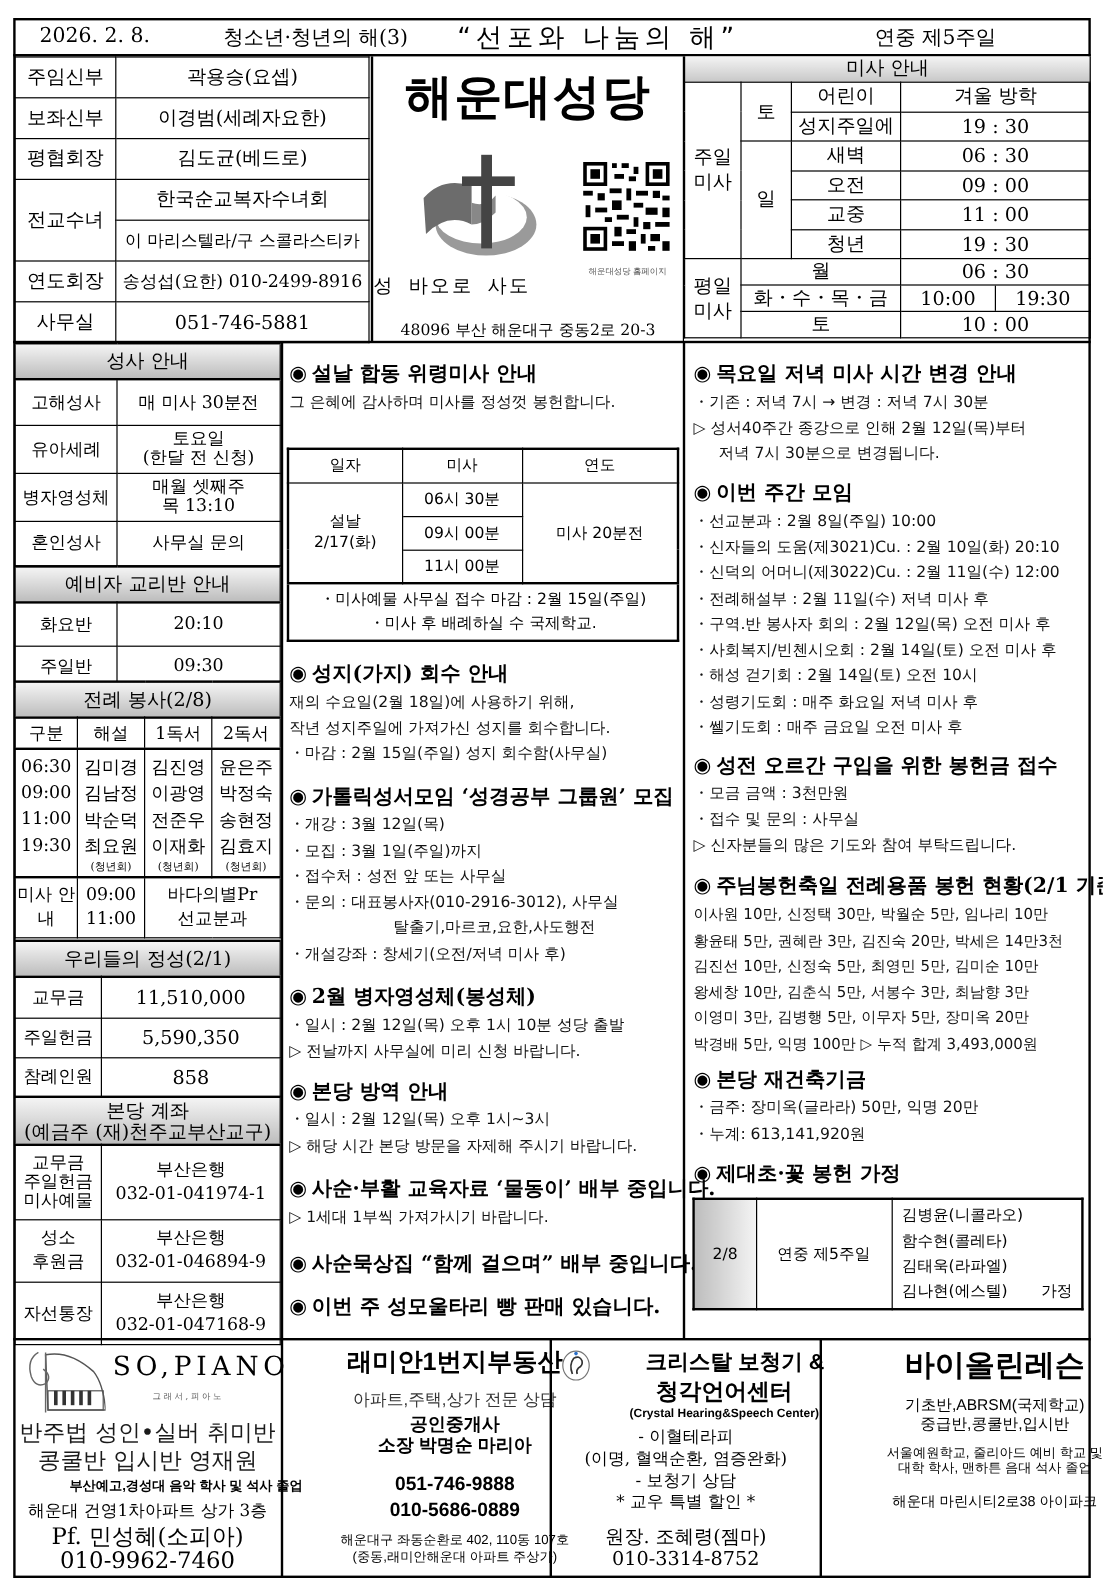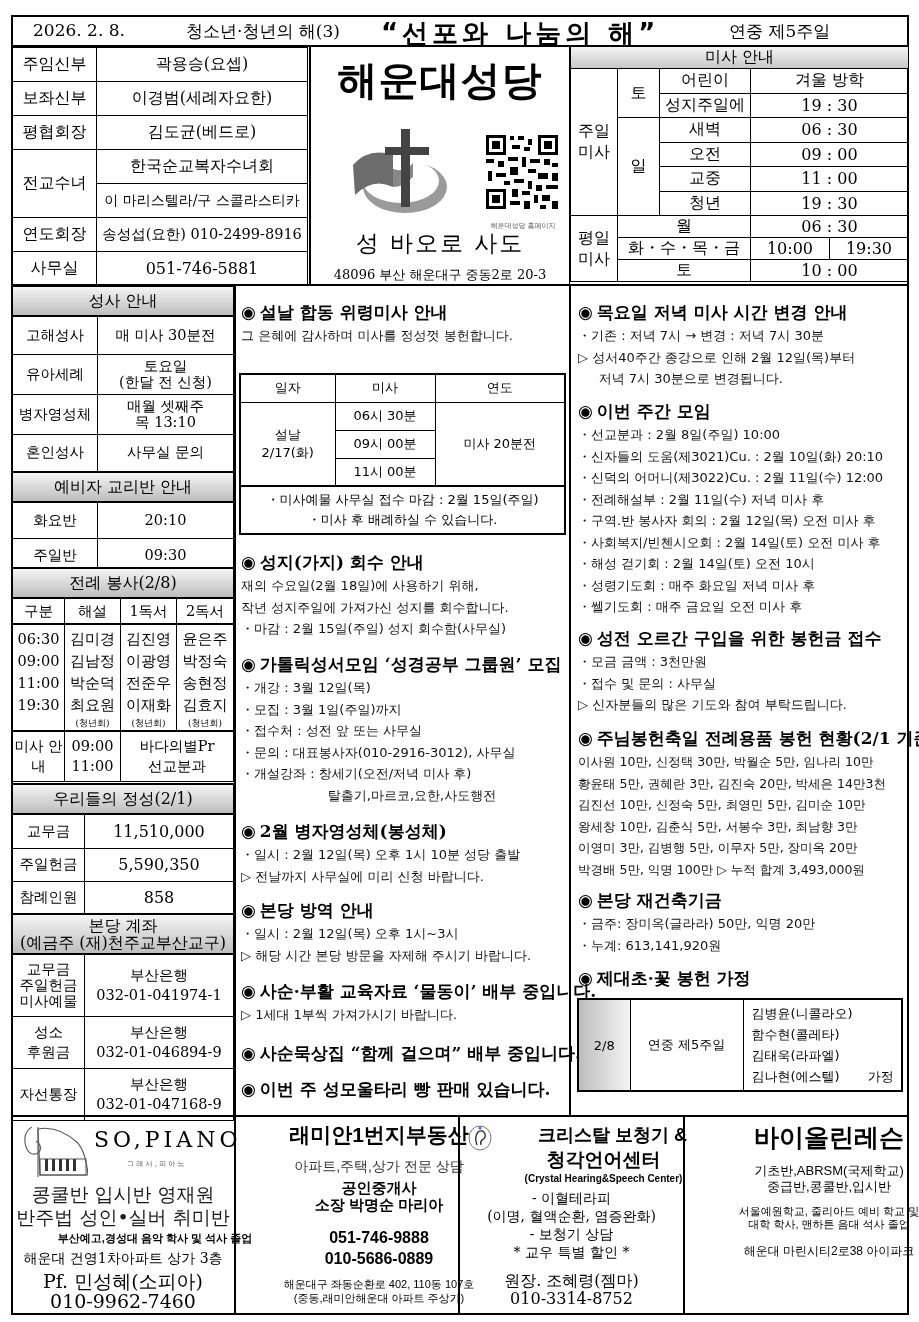--- a/index.html
+++ b/index.html
@@ -5,34 +5,34 @@
   * { box-sizing: border-box; margin: 0; padding: 0; }
   html, body { width: 919px; height: 1322px; background: #fff; overflow: hidden; }
   body { font-family: "DejaVu Serif", "Liberation Serif", serif; color: #000; position: relative; }
   .sans { font-family: Liberation Sans, sans-serif; margin-left: 32px; }
   .abs { position: absolute; }
   .frame { position: absolute; left: 11px; top: 15px; width: 898px; height: 1300px; border: 2px solid #000; }
 
   
   .hdr { position: absolute; left: 11px; top: 15px; width: 898px; height: 32px; border-bottom: 2px solid #000; font-size: 17px; }
   .hdr span { position: absolute; top: 5px; white-space: nowrap; }
-  .hdr .slogan { font-family: "DejaVu Sans", sans-serif; font-weight: bold; font-size: 26px; top: 1px; letter-spacing: 4px; }
+  .hdr .slogan { font-family: "DejaVu Sans", sans-serif; font-weight: normal; font-size: 22px; top: 1px; letter-spacing: 4px; }
 
   table { border-collapse: collapse; }
   td, th { border: 1px solid #000; text-align: center; vertical-align: middle; font-weight: normal; }
 
   
   .staff { position: absolute; left: 12px; top: 47px; width: 296px; }
   .staff td { height: 34px; font-size: 16px; }
   .staff td.k { width: 84px; }
 
   
   .logo { position: absolute; left: 309px; top: 47px; width: 261px; height: 238px; border-left: 2px solid #000; border-right: 1px solid #000; }
   .logo .name { position: absolute; left: 0; width: 100%; top: 6px; text-align: center; font-family: "DejaVu Sans", sans-serif; font-weight: bold; font-size: 40px; letter-spacing: 1px; }
-  .logo .patron { position: absolute; left: 0; width: 100%; top: 181px; text-align: center; font-size: 23px; letter-spacing: 2px; }
+  .logo .patron { position: absolute; left: 0; width: 100%; top: 181px; font-size: 16px; letter-spacing: 2px; font-family: Liberation Mono, monospace; }
   .logo .addr { position: absolute; left: 0; width: 100%; top: 219px; text-align: center; font-size: 13px; }
   .logo .qrcap { position: absolute; left: 172px; top: 174px; width: 80px; text-align: center; font-size: 7px; color: #555; font-family: Liberation Sans, sans-serif; }
 
   
   .mass { position: absolute; left: 570px; top: 47px; width: 339px; }
   .mass td { font-size: 16px; height: 24.5px; }
   .bandhead { background: linear-gradient(#f4f4f4, #c8c8c8); border-bottom: 1px solid #000; }
 
   
   .sec { position: absolute; left: 12px; width: 222px; }
@@ -402,41 +402,41 @@
       </tr>
   <tr>
         <td>09시 00분</td>
       </tr>
   <tr>
         <td>11시 00분</td>
       </tr>
   <tr>
         <td colspan="3" style="text-align:center;padding:3px 4px;line-height:20px;border-top:2px solid #000">
           <div>・미사예물 사무실 접수 마감 : 2월 15일(주일)</div>
-          <div>・미사 후 배례하실 수 있습니다.</div>
+          <div>・미사 후 배례하실 수 국제학교.</div>
         </td>
       </tr>
 </tbody>
   </table>
 
 <div class="notice" style="left:241px;top:549px">
   <div class="t"><span class="bullet">◉</span><span>성지(가지) 회수 안내</span></div>
   <div class="l"> 재의 수요일(2월 18일)에 사용하기 위해,</div>
   <div class="l"> 작년 성지주일에 가져가신 성지를 회수합니다.</div>
   <div class="l">・마감 : 2월 15일(주일) 성지 회수함(사무실)</div>
 </div>
 
 <div class="notice" style="left:241px;top:651px">
   <div class="t"><span class="bullet">◉</span><span>가톨릭성서모임 ‘성경공부 그룹원’ 모집</span></div>
   <div class="l">・개강 : 3월 12일(목)</div>
   <div class="l">・모집 : 3월 1일(주일)까지</div>
   <div class="l">・접수처 : 성전 앞 또는 사무실</div>
   <div class="l">・문의 : 대표봉사자(010-2916-3012), 사무실</div>
+  <div class="l" style="white-space:pre">                     탈출기,마르코,요한,사도행전</div>
   <div class="l">・개설강좌 : 창세기(오전/저녁 미사 후)</div>
-  <div class="l" style="white-space:pre">                     탈출기,마르코,요한,사도행전</div>
 </div>
 
 <div class="notice" style="left:241px;top:818px">
   <div class="t"><span class="bullet">◉</span><span>2월 병자영성체(봉성체)</span></div>
   <div class="l">・일시 : 2월 12일(목) 오후 1시 10분 성당 출발</div>
   <div class="l">▷ 전날까지 사무실에 미리 신청 바랍니다.</div>
 </div>
 
 <div class="notice" style="left:241px;top:897px">
   <div class="t"><span class="bullet">◉</span><span>본당 방역 안내</span></div>
@@ -527,22 +527,22 @@
     <rect x="22" y="36" width="46" height="16" fill="none" stroke="#555"></rect>
     <rect x="27" y="36" width="3" height="12" fill="#333"></rect>
       <rect x="34" y="36" width="3" height="12" fill="#333"></rect>
       <rect x="41" y="36" width="3" height="12" fill="#333"></rect>
       <rect x="48" y="36" width="3" height="12" fill="#333"></rect>
       <rect x="55" y="36" width="3" height="12" fill="#333"></rect>
   </svg>
   <div class="abs" style="left:82px;top:10px;font-size:22px;letter-spacing:4px">SO,PIANO</div>
   <div class="abs" style="left:115px;top:42px;font-size:7px;color:#555">그 래 서 ,   피 아 노</div>
   <div class="abs" style="left:0;width:222px;top:66px;font-size:19px;color:#1a1a1a;line-height:23px">
-    <div>콩쿨반 입시반 영재원</div>
-      <div>반주법 성인•실버 취미반</div>
+    <div>반주법 성인•실버 취미반</div>
+      <div>콩쿨반 입시반 영재원</div>
   </div>
   <div class="abs sans" style="left:0;width:222px;top:114px;font-size:11px;font-weight:bold">부산예고,경성대 음악 학사 및 석사 졸업</div>
   <div class="abs" style="left:0;width:222px;top:133px;font-size:14px">해운대 건영1차아파트 상가 3층</div>
   <div class="abs" style="left:0;width:222px;top:154px;font-size:19px;line-height:20px">
     <div>Pf. 민성혜(소피아)</div>
       <div>010-9962-7460</div>
   </div>
 </div>
 
 <div class="col-div" style="left:234px;top:1115px;width:2px;height:200px"></div>

